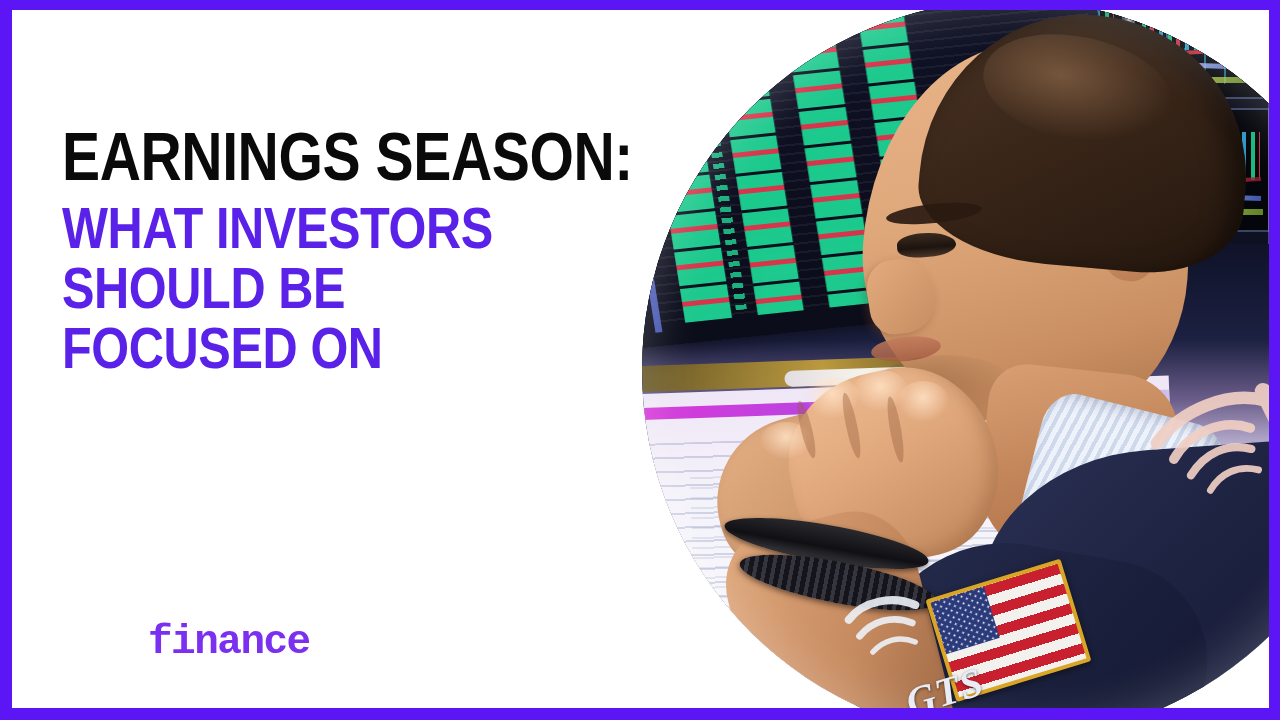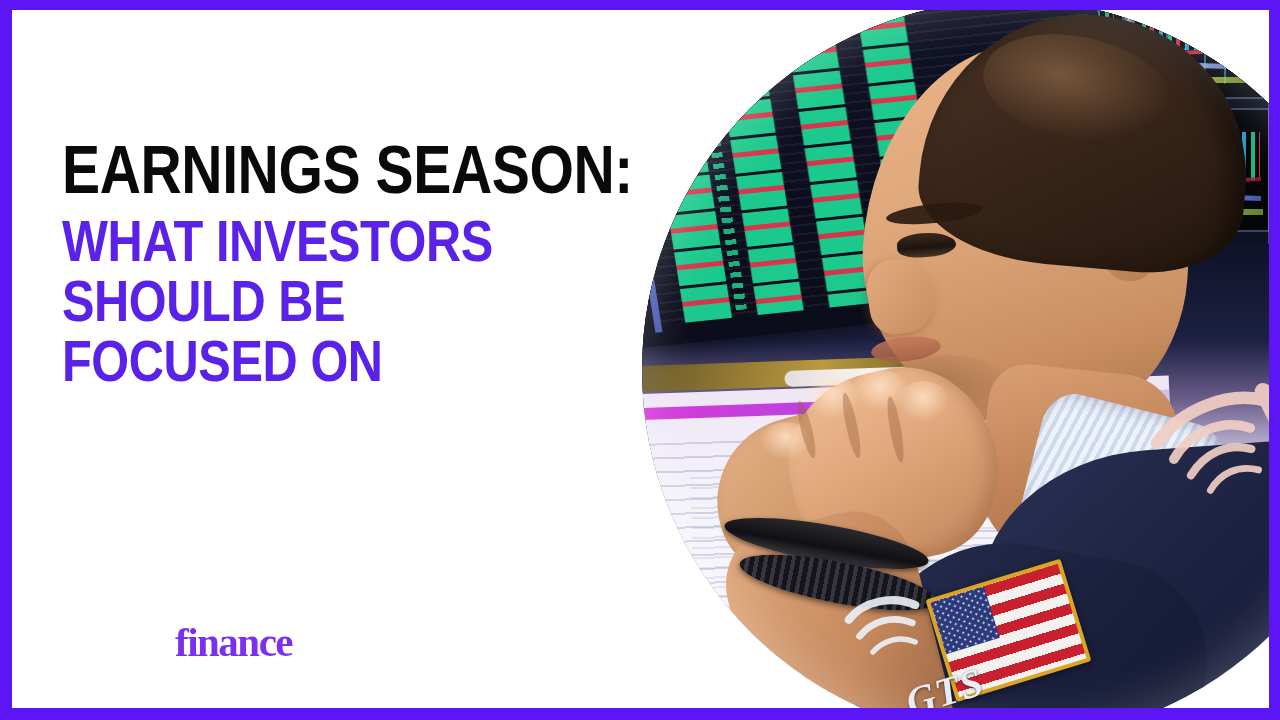--- a/index.html
+++ b/index.html
@@ -34,21 +34,21 @@
     left: 12px; top: 10px;
     width: 1257px; height: 698px;
     background: #ffffff;
     overflow: hidden;
   }
 
   
   .headline {
     position: absolute;
     left: 50px;
-    top: 127px;
+    top: 114px;
     width: 600px;
     z-index: 30;
   }
   .hl-line {
     font-family: "Liberation Sans Narrow", "Liberation Sans", sans-serif;
     font-weight: 700;
     font-size: 62px;
     line-height: 0.97;
     letter-spacing: -0.5px;
     text-transform: uppercase;
@@ -72,27 +72,27 @@
     font-family: "DejaVu Sans", sans-serif;
     font-weight: 700;
     font-size: 72px;
     color: #3A0B79;
     letter-spacing: -3px;
     display: block;
     line-height: 0.86;
   }
   .logo-bang { color: #3A0B79; font-style: italic; }
   .logo-finance {
-    font-family: Liberation Serif, serif;
+    font-family: Liberation Mono, monospace;
     font-weight: 700;
     font-size: 41px;
     color: #7B2FF0;
     letter-spacing: -1.5px;
     display: block;
-    margin-left: 108px;
+    margin-left: 81px;
     margin-top: -4px;
   }
 
   
   .photo-circle {
     position: absolute;
     left: 630px;
     top: -10px;
     width: 740px;
     height: 740px;

